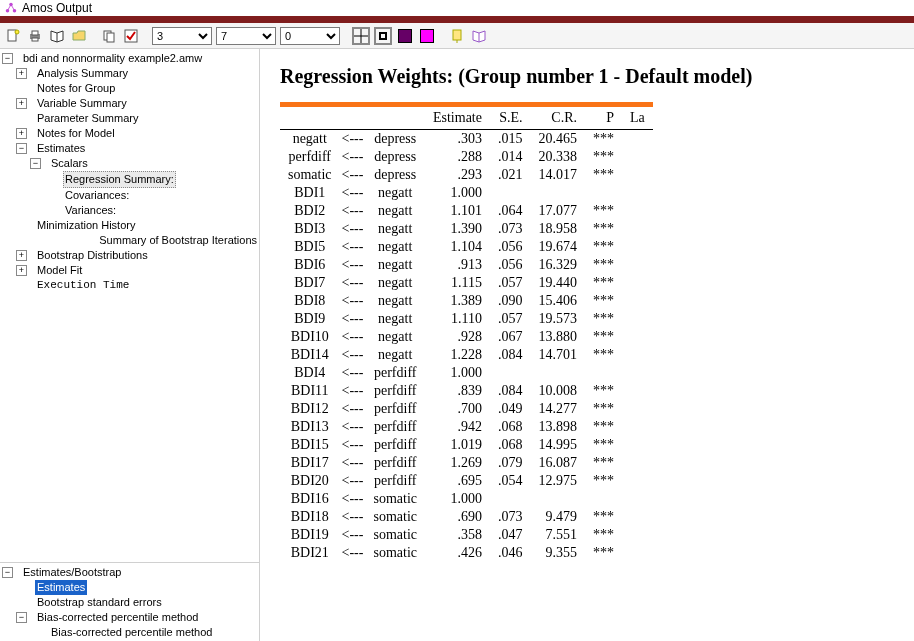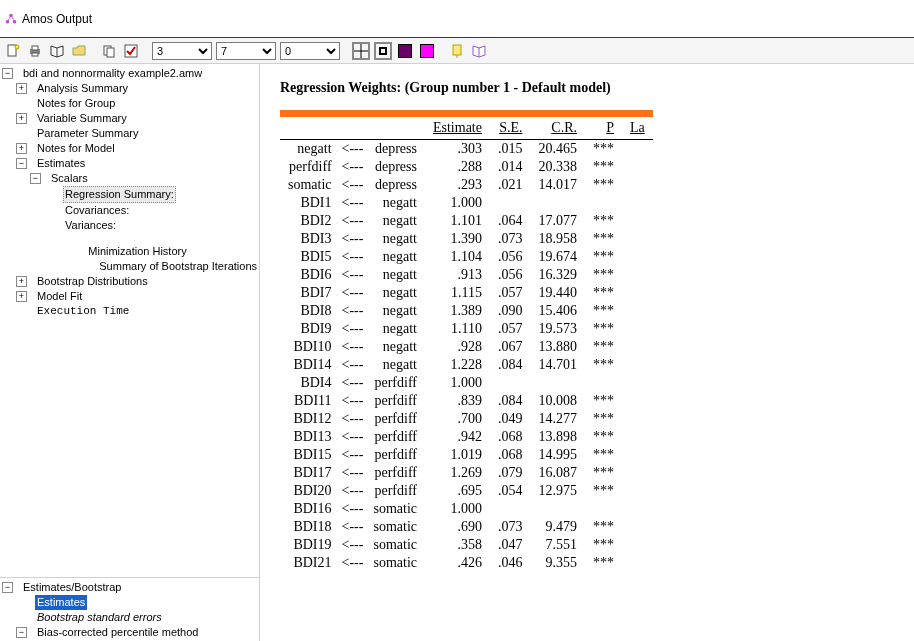--- a/index.html
+++ b/index.html
@@ -1,17 +1,17 @@
 <!DOCTYPE html>
 <html><head>
 <meta charset="utf-8">
 <style>
   * { box-sizing: border-box; margin: 0; padding: 0; }
   body { font-family: Tahoma, Arial, sans-serif; font-size: 11px; color: #000; background: #fff; width: 914px; height: 641px; overflow: hidden; }
-  .titlebar { display: flex; align-items: center; height: 38px; padding: 2px 4px; border-bottom: 1px solid #7f1d1d; background: #fff; }
+  .titlebar { display: flex; align-items: center; height: 23px; padding: 2px 4px; border-bottom: 7px solid #7f1d1d; background: #fff; }
   .titlebar .logo { width: 14px; height: 14px; margin-right: 4px; }
   .titlebar-title { font-size: 12px; }
   .toolbar { display: flex; align-items: center; height: 26px; padding: 2px 4px; gap: 4px; border-bottom: 1px solid #d0d0d0; background: #f5f5f5; }
   .tb-btn { width: 18px; height: 18px; display: flex; align-items: center; justify-content: center; }
   .tb-sep { width: 4px; }
   .combo { height: 18px; font-size: 11px; border: 1px solid #7a7a7a; background: #fff; }
   .combo.w60 { width: 60px; }
   .icon-square { width: 14px; height: 14px; border: 2px solid #000; }
   .icon-box-outer { width: 18px; height: 18px; border: 2px solid #888; display: flex; align-items: center; justify-content: center; }
   .icon-fill-magenta { width: 14px; height: 14px; background: #ff00ff; border: 1px solid #000; }
@@ -21,24 +21,24 @@
   .tree { flex: 1; overflow: auto; padding: 2px 0 2px 2px; font-size: 11px; line-height: 15px; }
   .tree-lower { border-top: 1px solid #d0d0d0; padding: 2px 0 2px 2px; font-size: 11px; line-height: 15px; }
   .node { white-space: nowrap; display: flex; align-items: center; }
   .toggle { width: 11px; height: 11px; border: 1px solid #888; display: inline-flex; align-items: center; justify-content: center; font-size: 9px; margin-right: 2px; line-height: 9px; background: #fff; }
   .toggle.blank { border: none; }
   .dots { width: 6px; display: inline-block; }
   .node-label { padding: 0 2px; }
   .node-label.sel { background: #1a62c9; color: #fff; }
   .node-label.hilite { background: #eaeaea; border: 1px dotted #888; padding: 0 1px; }
   .content { flex: 1; padding: 10px 0 0 20px; overflow: auto; font-family: "Times New Roman", serif; font-size: 14px; }
-  .section-title { font-weight: bold; font-size: 14px; margin: 6px 0 14px 0; }
+  .section-title { font-weight: bold; font-size: 20px; margin: 6px 0 14px 0; }
   table.data { border-collapse: collapse; }
-  table.data th { border-bottom: 1px solid #000; border-top: 7px solid #f97316; font-weight: normal; padding: 3px 8px; text-align: right; text-decoration: underline; }
-  table.data th.lh, table.data td.lh { text-align: right; }
+  table.data th { border-bottom: 1px solid #000; border-top: 5px solid #f97316; font-weight: normal; padding: 3px 8px; text-align: right; }
+  table.data th.lh, table.data td.lh { text-align: center; }
   table.data td { padding: 1px 8px; text-align: right; }
   table.data td.arrow { text-align: left; padding-left: 2px; padding-right: 2px; }
   svg.icon { width: 16px; height: 16px; }
 </style>
 </head>
 <body>
 
 <div class="titlebar">
   <span class="logo">
     <svg viewBox="0 0 16 16">
@@ -180,21 +180,21 @@
         <div class="node" style="padding-left: 42px;">
           <span class="toggle blank"></span>
           <span class="dots"></span>
           <span class="node-label">Covariances:</span>
         </div>
         <div class="node" style="padding-left: 42px;">
           <span class="toggle blank"></span>
           <span class="dots"></span>
           <span class="node-label">Variances:</span>
         </div>
-        <div class="node" style="padding-left: 14px; flex-direction: column;">
+        <div class="node" style="padding-left: 14px;">
           <span class="toggle blank"></span>
           <span class="dots"></span>
           <span class="node-label">Minimization History</span>
         </div>
         <div class="node" style="padding-left: 14px; gap: 32px;">
           <span class="toggle blank"></span>
           <span class="dots"></span>
           <span class="node-label">Summary of Bootstrap Iterations</span>
         </div>
         <div class="node" style="padding-left: 14px;">
@@ -217,21 +217,21 @@
         <div class="node" style="padding-left: 0px;">
           <span class="toggle">−</span>
           <span class="dots"></span>
           <span class="node-label">Estimates/Bootstrap</span>
         </div>
         <div class="node" style="padding-left: 14px;">
           <span class="toggle blank"></span>
           <span class="dots"></span>
           <span class="node-label sel">Estimates</span>
         </div>
-        <div class="node" style="padding-left: 14px; font-style: italic;">
+        <div class="node" style="padding-left: 14px;">
           <span class="toggle blank"></span>
           <span class="dots"></span>
           <span class="node-label">Bootstrap standard errors</span>
         </div>
         <div class="node" style="padding-left: 14px;">
           <span class="toggle">−</span>
           <span class="dots"></span>
           <span class="node-label">Bias-corrected percentile method</span>
         </div>
         <div class="node" style="padding-left: 28px;">

